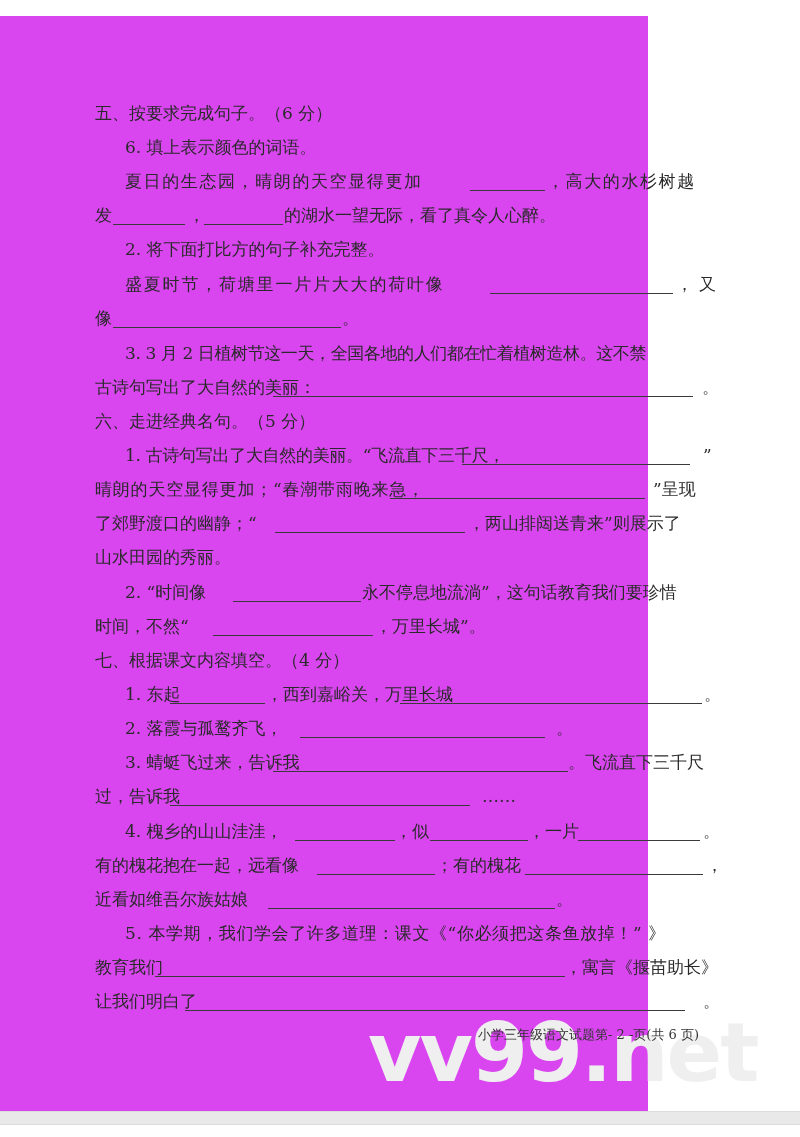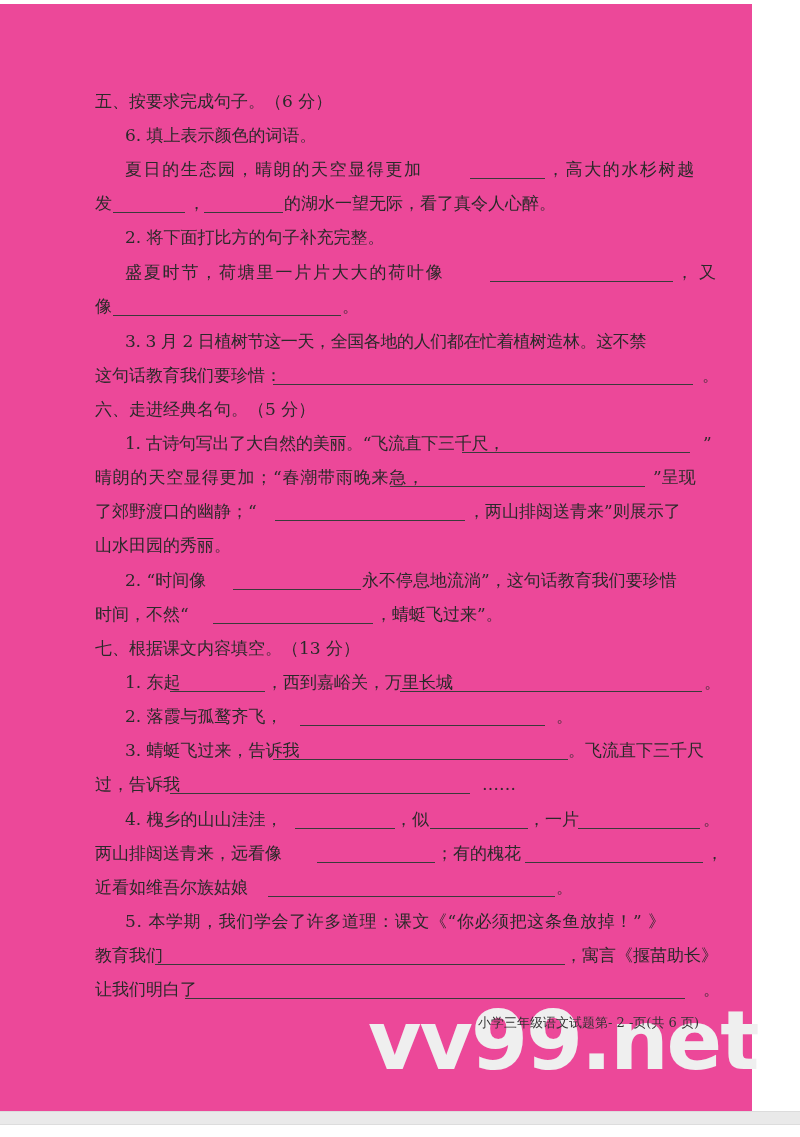--- a/index.html
+++ b/index.html
@@ -1,21 +1,21 @@
 <!DOCTYPE html>
 <html><head>
 <meta charset="utf-8">
 <style>
   html, body { margin: 0; padding: 0; }
   body {
     width: 800px; height: 1137px; background: #ffffff; position: relative; overflow: hidden;
     font-family: "DejaVu Serif", "Liberation Serif", serif; color: #2a2a2a;
   }
   .page {
-    position: absolute; left: 0; top: 4px; width: 752px; height: 1108px; background: #ec4899;
+    position: absolute; left: 0; top: 16px; width: 648px; height: 1108px; background: #d946ef;
   }
   .line {
     position: absolute; left: 0; height: 30px; white-space: nowrap;
     font-size: 17px; line-height: 30px; display: block;
   }
   .seg { position: absolute; top: 0; }
   .blank {
     position: absolute; top: 0; height: 24px; border-bottom: 1.3px solid #3a3a3a;
   }
   .footer {
@@ -75,21 +75,21 @@
     <span class="seg" style="left:95px">像</span>
     <span class="blank" style="left:113px;width:228px"></span>
     <span class="seg" style="left:342px">。</span>
   </div>
 
   <div class="line" style="top:322px">
     <span class="seg" style="left:125px;letter-spacing:-0.4px">3. 3 月 2 日植树节这一天，全国各地的人们都在忙着植树造林。这不禁</span>
   </div>
 
   <div class="line" style="top:356px">
-    <span class="seg" style="left:95px">这句话教育我们要珍惜：</span>
+    <span class="seg" style="left:95px">古诗句写出了大自然的美丽：</span>
     <span class="blank" style="left:273px;width:420px"></span>
     <span class="seg" style="left:702px">。</span>
   </div>
 
   <div class="line" style="top:390px">
     <span class="seg" style="left:95px">六、走进经典名句。（5 分）</span>
   </div>
 
   <div class="line" style="top:424px">
     <span class="seg" style="left:125px;letter-spacing:-0.3px">1. 古诗句写出了大自然的美丽。“飞流直下三千尺，</span>
@@ -115,25 +115,25 @@
 
   <div class="line" style="top:561px">
     <span class="seg" style="left:125px">2. “时间像</span>
     <span class="blank" style="left:233px;width:128px"></span>
     <span class="seg" style="left:362px">永不停息地流淌”，这句话教育我们要珍惜</span>
   </div>
 
   <div class="line" style="top:595px">
     <span class="seg" style="left:95px">时间，不然“</span>
     <span class="blank" style="left:213px;width:160px"></span>
-    <span class="seg" style="left:375px">，蜻蜓飞过来”。</span>
+    <span class="seg" style="left:375px">，万里长城”。</span>
   </div>
 
   <div class="line" style="top:629px">
-    <span class="seg" style="left:95px">七、根据课文内容填空。（13 分）</span>
+    <span class="seg" style="left:95px">七、根据课文内容填空。（4 分）</span>
   </div>
 
   <div class="line" style="top:663px">
     <span class="seg" style="left:125px">1. 东起</span>
     <span class="blank" style="left:170px;width:95px"></span>
     <span class="seg" style="left:266px">，西到嘉峪关，万里长城</span>
     <span class="blank" style="left:400px;width:302px"></span>
     <span class="seg" style="left:704px">。</span>
   </div>
 
@@ -159,21 +159,21 @@
     <span class="seg" style="left:125px">4. 槐乡的山山洼洼，</span>
     <span class="blank" style="left:295px;width:100px"></span>
     <span class="seg" style="left:395px">，似</span>
     <span class="blank" style="left:430px;width:98px"></span>
     <span class="seg" style="left:528px">，一片</span>
     <span class="blank" style="left:578px;width:122px"></span>
     <span class="seg" style="left:703px">。</span>
   </div>
 
   <div class="line" style="top:834px">
-    <span class="seg" style="left:95px">两山排闼送青来，远看像</span>
+    <span class="seg" style="left:95px">有的槐花抱在一起，远看像</span>
     <span class="blank" style="left:317px;width:118px"></span>
     <span class="seg" style="left:436px">；有的槐花</span>
     <span class="blank" style="left:525px;width:178px"></span>
     <span class="seg" style="left:706px">，</span>
   </div>
 
   <div class="line" style="top:868px">
     <span class="seg" style="left:95px">近看如维吾尔族姑娘</span>
     <span class="blank" style="left:268px;width:287px"></span>
     <span class="seg" style="left:556px">。</span>

